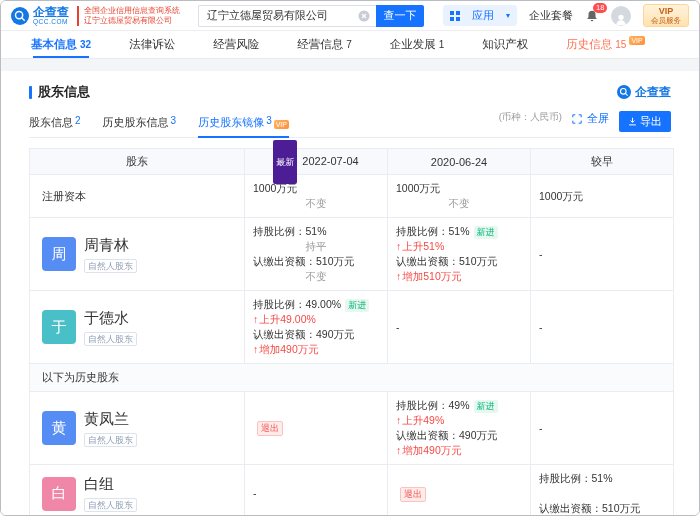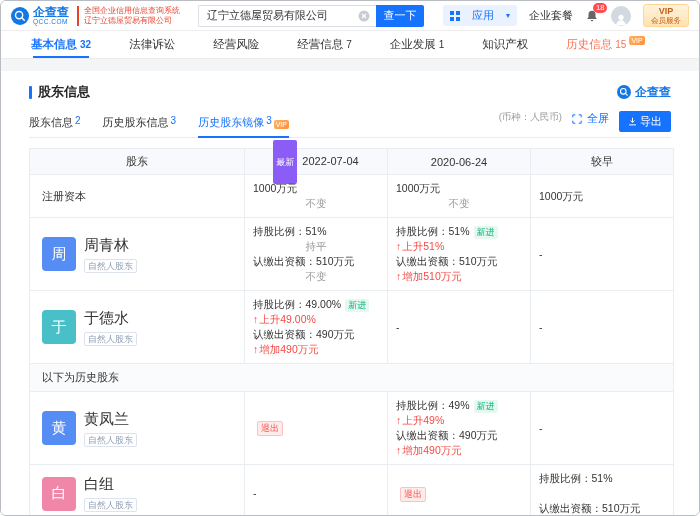--- a/index.html
+++ b/index.html
@@ -53,21 +53,21 @@
   .sub-tab.active::after{content:'';position:absolute;left:0;right:0;bottom:-1px;height:2px;background:#1673ff;}
   .controls{margin-left:auto;display:flex;align-items:flex-start;gap:10px;padding-bottom:5px;}
   .currency{font-size:9.5px;color:#999;white-space:nowrap;}
   .fullscreen{display:flex;align-items:center;gap:5px;color:#1673ff;cursor:pointer;font-size:11px;}
   .export{display:flex;align-items:center;gap:3px;background:#1673ff;color:#fff;border:none;border-radius:2px;font-size:11px;padding:3px 9px;cursor:pointer;font-family:inherit;}
   
   .sh-table{width:100%;table-layout:fixed;border-collapse:collapse;margin-top:10px;}
   .sh-table col.c0{width:215px;} .sh-table col.c1,.sh-table col.c2,.sh-table col.c3{width:143px;}
   .sh-table th,.sh-table td{border:1px solid #e9edf2;}
   .sh-table thead th{background:#f7f9fc;height:26px;font-weight:400;font-size:11px;color:#333;text-align:center;}
-  .latest-badge{background:#8b5cf6;color:#fff;font-size:9px;padding:17px 3px;border-radius:2px;margin-right:5px;}
+  .latest-badge{background:#4c1d95;color:#fff;font-size:9px;padding:17px 3px;border-radius:2px;margin-right:5px;}
   .sh-table td{vertical-align:middle;padding:6px 8px;font-size:10.5px;color:#333;}
   .capital-cell{padding-left:12px !important;font-size:11px !important;}
   .divider-cell{background:#fafbfc;padding:6px 12px !important;font-size:11px !important;color:#333;}
   .holder{display:flex;align-items:center;gap:8px;padding-left:4px;}
   .avatar{width:34px;height:34px;border-radius:4px;color:#fff;font-size:15px;display:flex;align-items:center;justify-content:center;flex:none;cursor:pointer;}
   .holder-name{font-size:15px;color:#333;cursor:pointer;}
   .holder-tag{display:inline-block;margin-top:4px;font-size:9px;color:#8c9bb3;border:1px solid #dde3ec;border-radius:2px;padding:0 3px;line-height:12px;}
   .cell-line{line-height:15px;white-space:nowrap;overflow:hidden;}
   .cell-line.muted{color:#999;text-align:center;}
   .cell-line.up{color:#f54a45;}

